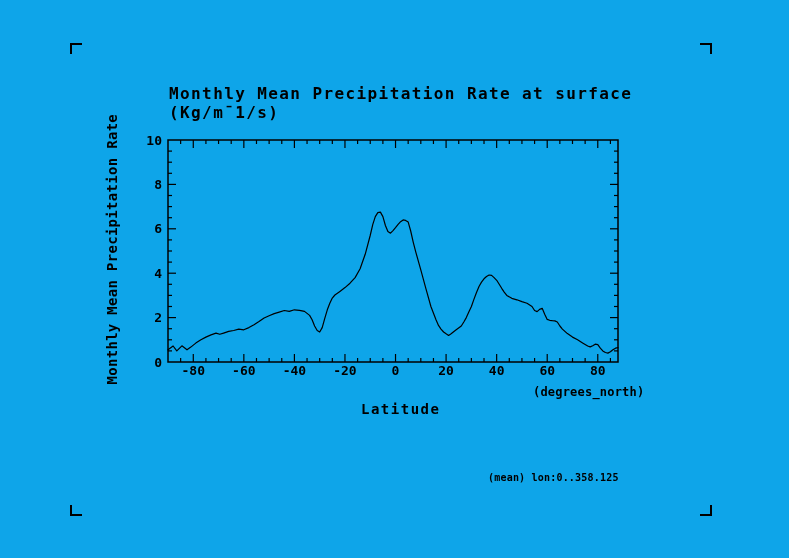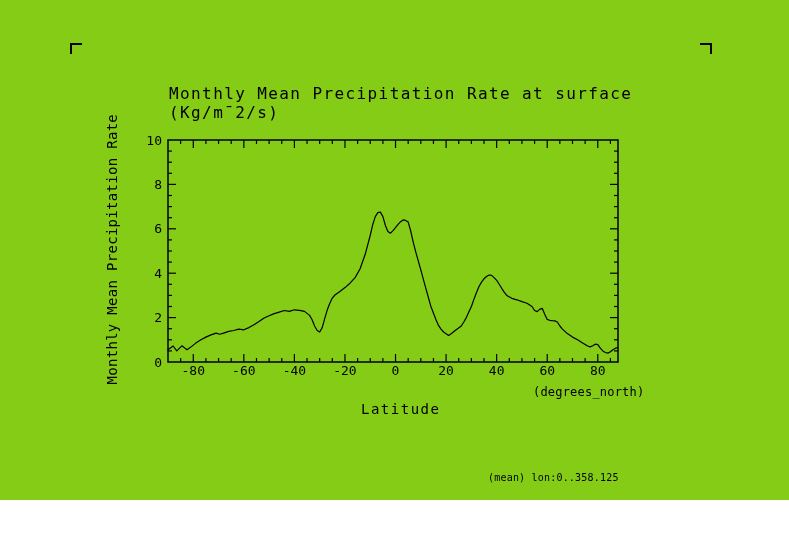--- a/index.html
+++ b/index.html
@@ -1,22 +1,23 @@
 <!DOCTYPE html>
 <html><head>
 <meta charset="utf-8">
 <style>
   html,body{margin:0;padding:0;background:#ffffff;}
   #page{
     position:relative;
-    width:789px;height:500px;
-    background:#84cc16;
+    width:789px;height:558px;
+    background:#0ea5e9;
     font-family:"DejaVu Sans Mono", monospace;
     color:#000000;
     overflow:hidden;
+    font-weight:bold;
   }
   .abs{position:absolute;}
   .corner{position:absolute;width:10px;height:9px;}
   .corner.tl{border-top:2px solid #000;border-left:2px solid #000;}
   .corner.tr{border-top:2px solid #000;border-right:2px solid #000;}
   .corner.bl{border-bottom:2px solid #000;border-left:2px solid #000;}
   .corner.br{border-bottom:2px solid #000;border-right:2px solid #000;}
   #title{
     left:169px;top:84px;
     font-size:16px;letter-spacing:1.4px;white-space:nowrap;
@@ -54,21 +55,21 @@
 
 <div id="page">
 
   <div class="corner tl" style="left:70px;top:43px;"></div>
   <div class="corner tr" style="left:700px;top:43px;"></div>
   <div class="corner bl" style="left:70px;top:505px;"></div>
   <div class="corner br" style="left:700px;top:505px;"></div>
 
   <div id="title" class="abs">Monthly Mean Precipitation Rate at surface</div>
 
-  <div id="subtitle" class="abs">(Kg/m¯2/s)</div>
+  <div id="subtitle" class="abs">(Kg/m¯1/s)</div>
 
   <div id="ylabel" class="abs">Monthly Mean Precipitation Rate</div>
 
 
   <div id="xunits" class="abs">(degrees_north)</div>
 
   <div id="xlabel" class="abs">Latitude</div>
 
   <div id="annotation" class="abs">(mean) lon:0..358.125</div>
 

